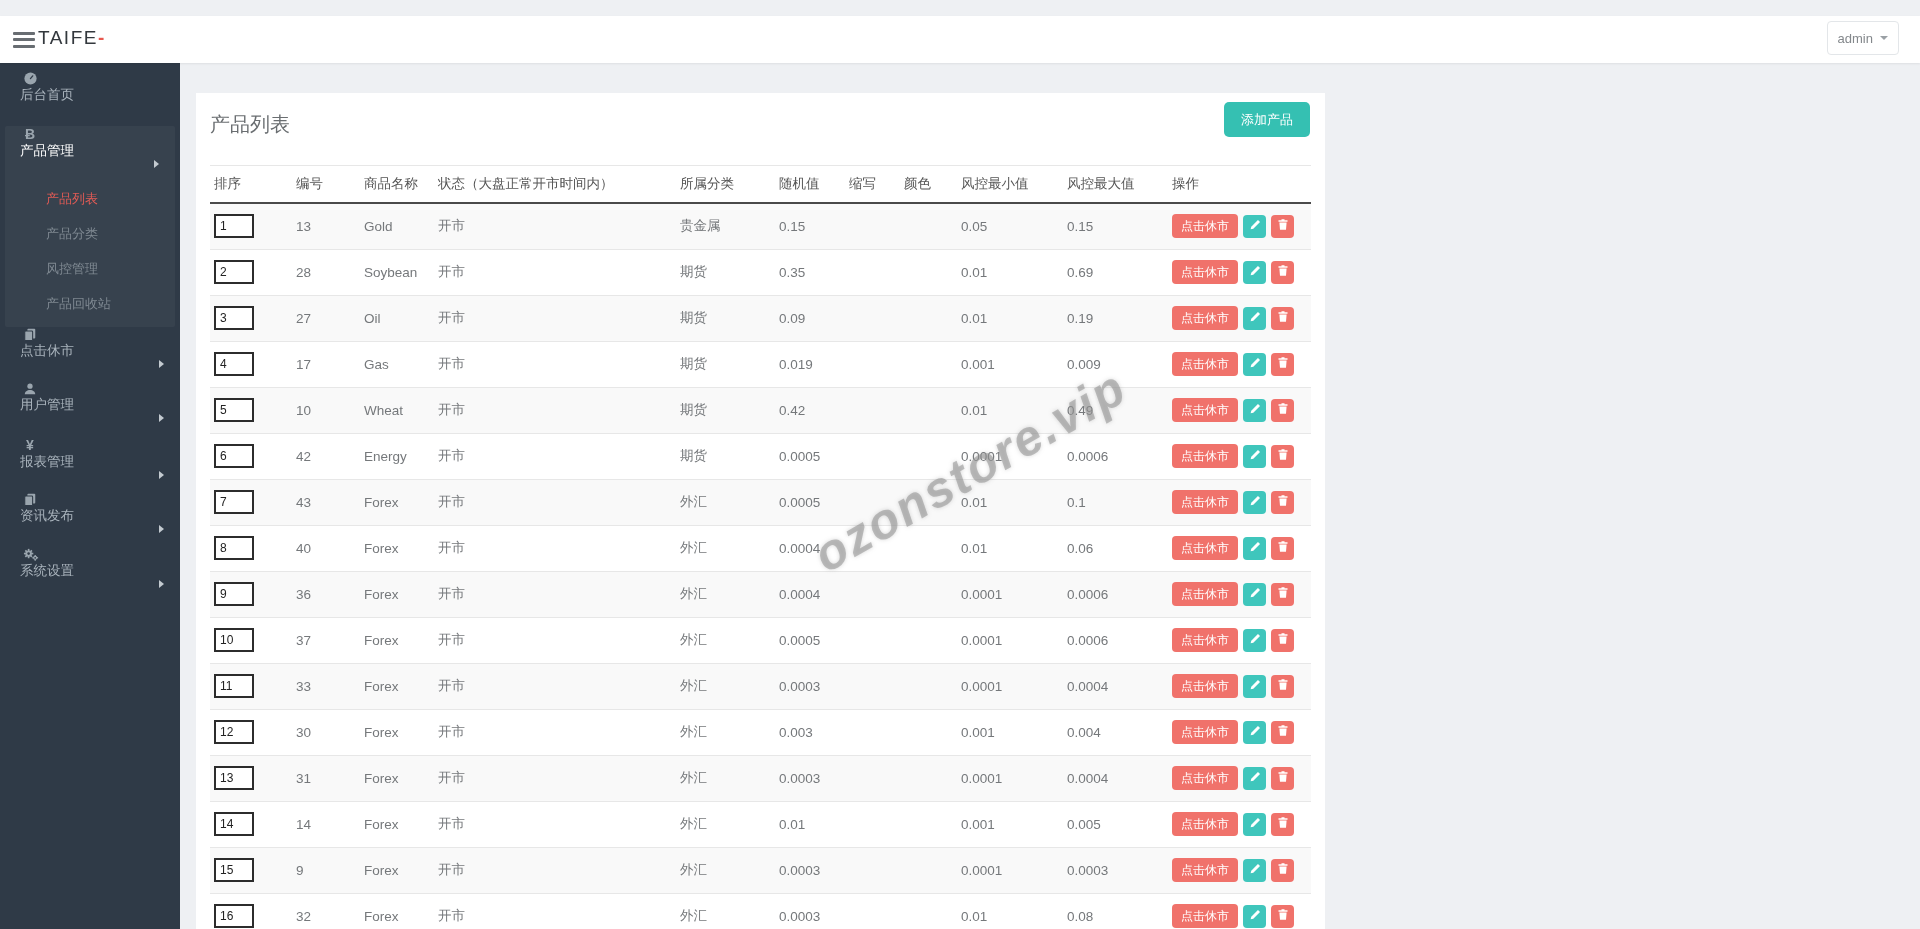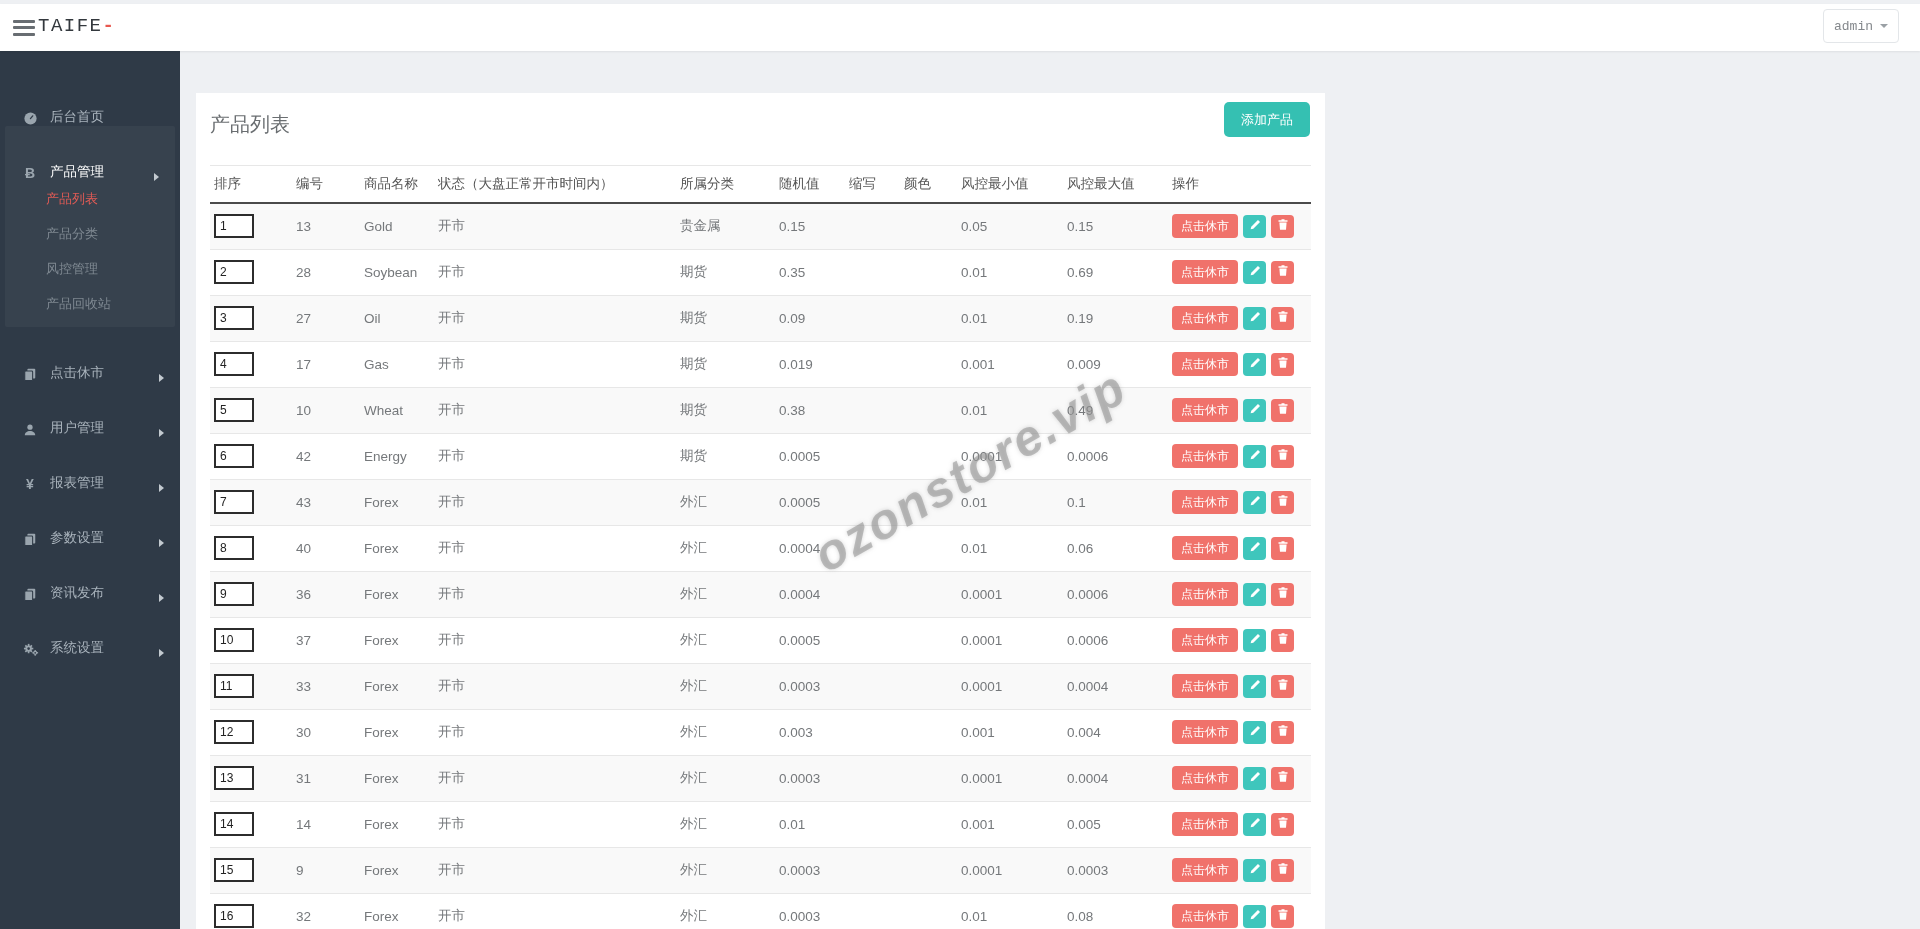--- a/index.html
+++ b/index.html
@@ -1,30 +1,30 @@
 <!DOCTYPE html>
 <html><head>
 <meta charset="utf-8">
 <style>
   * { box-sizing: border-box; margin: 0; padding: 0; }
   html,body { width:1920px; height:929px; overflow:hidden; }
   body { font-family:"Liberation Sans","DejaVu Sans",sans-serif; background:#eef0f3; position:relative; }
 
   
-  .topbar { position:absolute; top:4px; left:0; width:1920px; height:47px; background:#fff; z-index:20; box-shadow:0 1px 2px rgba(0,0,0,.07);font-family:Liberation Mono, monospace; }
+  .topbar { position:absolute; top:16px; left:0; width:1920px; height:47px; background:#fff; z-index:20; box-shadow:0 1px 2px rgba(0,0,0,.07); }
   .hamburger { position:absolute; left:13px; top:16px; width:22px; height:16px; cursor:pointer; }
   .hamburger i { display:block; height:3px; background:#686d72; border-radius:1px; margin-bottom:3.4px; }
   .brand { position:absolute; left:38px; top:11px; font-size:19px; color:#33383d; letter-spacing:1.5px; }
   .brand .dash { color:#e8584f; font-weight:bold; }
   .user-menu { position:absolute; right:21px; top:5px; height:32px; min-width:62px; background:#fff; border:1px solid #e3e6e9; border-radius:4px; display:flex; align-items:center; padding:16px 10px; font-size:13px; color:#84888c; cursor:pointer; }
   .caret-down { width:0; height:0; border-left:4px solid transparent; border-right:4px solid transparent; border-top:4px solid #9aa0a5; margin-left:7px; }
 
   
   .sidebar { position:absolute; top:47px; left:0; width:180px; height:882px; background:#2f3a47; z-index:10; padding-top:24px; }
-  .nav-item { height:55px; display:flex; align-items:flex-end; padding:0 16px 0 20px; color:#a9b3bc; font-size:13.5px; cursor:pointer; }
+  .nav-item { height:55px; display:flex; align-items:flex-start; padding:0 16px 0 20px; color:#a9b3bc; font-size:13.5px; cursor:pointer;flex-direction:column; }
   .nav-item .nav-ic { width:20px; margin-right:10px; display:inline-flex; justify-content:center; align-items:center; font-size:14px; color:#9aa5ae; }
   .caret-right { width:0; height:0; border-left:5px solid #c3cad0; border-top:4px solid transparent; border-bottom:4px solid transparent; margin-left:auto; }
   .nav-group { background:rgba(255,255,255,.045); margin:0 5px; border-radius:2px; }
   .nav-group .nav-item { padding-left:15px; color:#fff; }
   .subnav { padding-bottom:6px; }
   .subnav-item { height:35px; line-height:35px; padding-left:41px; font-size:13px; color:#7f8992; cursor:pointer; }
   .subnav-item.active { color:#e25b55; }
   .bitcoin-glyph { color:#e25b55; font-weight:bold; font-size:15px; }
   .yen-glyph { font-weight:bold; font-size:14px; }
 
@@ -112,30 +112,20 @@
     <span>用户管理</span>
     <span class="caret-right"></span>
   </div>
 
   <div class="nav-item">
     <span class="nav-ic yen-glyph">¥</span>
     <span>报表管理</span>
     <span class="caret-right"></span>
   </div>
 
-  <div class="nav-item">
-    <span class="nav-ic">
-      <svg width="14" height="15" viewBox="0 0 16 16">
-          <rect x="5" y="1.5" width="9" height="11" rx="1" fill="#9aa5ae"></rect>
-          <rect x="2" y="4" width="9" height="11" rx="1" fill="#9aa5ae" stroke="#2f3a47" stroke-width="1.2"></rect>
-        </svg>
-    </span>
-    <span>参数设置</span>
-    <span class="caret-right"></span>
-  </div>
 
   <div class="nav-item">
     <span class="nav-ic">
       <svg width="14" height="15" viewBox="0 0 16 16">
           <rect x="5" y="1.5" width="9" height="11" rx="1" fill="#9aa5ae"></rect>
           <rect x="2" y="4" width="9" height="11" rx="1" fill="#9aa5ae" stroke="#2f3a47" stroke-width="1.2"></rect>
         </svg>
     </span>
     <span>资讯发布</span>
     <span class="caret-right"></span>
@@ -284,21 +274,21 @@
                   <path d="M6 1h4v1.4h4v2H2v-2h4zM3.2 5.4h9.6l-.8 9.6H4z"></path>
                 </svg></span>
             </button></td>
         </tr>
         <tr>
           <td><input class="sort-input" value="5" style=""></td>
           <td>10</td>
           <td>Wheat</td>
           <td>开市</td>
           <td>期货</td>
-          <td>0.38</td>
+          <td>0.42</td>
           <td></td>
           <td></td>
           <td>0.01</td>
           <td>0.49</td>
           <td class="actions"><button class="btn-close">点击休市</button><button class="btn-icon btn-edit">
               <span><svg width="12" height="12" viewBox="0 0 16 16" fill="#fff">
                   <path d="M11.9 1.3l2.8 2.8-8.9 8.9-3.6.8.8-3.6z"></path>
                 </svg></span>
             </button><button class="btn-icon btn-del">
               <span><svg width="12" height="13" viewBox="0 0 16 16" fill="#fff">

